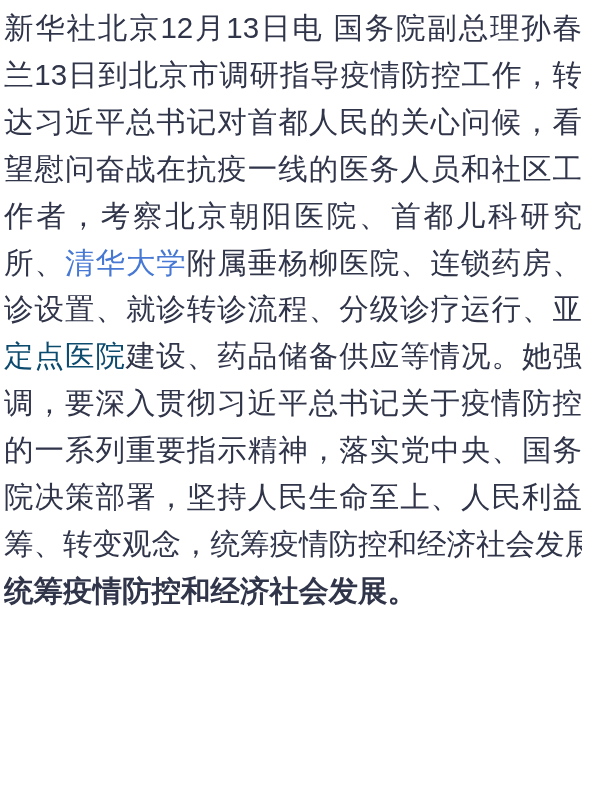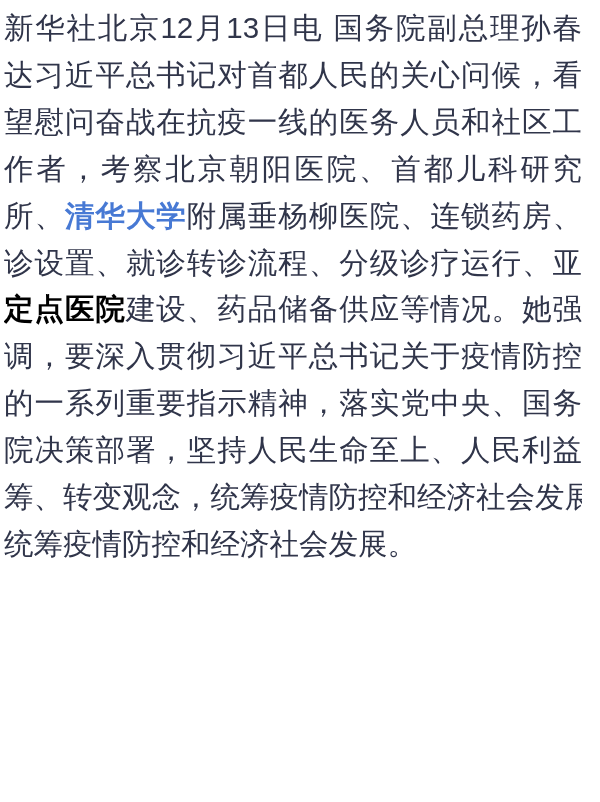--- a/index.html
+++ b/index.html
@@ -23,37 +23,38 @@
   }
   .line {
     text-align: justify;
     text-align-last: justify;
     white-space: nowrap;
     overflow: hidden;
   }
   .line.last {
     text-align: center;
     text-align-last: left;
+    font-weight: bold;
   }
   a.inline-link {
     color: #4779d4;
     text-decoration: none;
     cursor: pointer;
-    font-weight: bold;
   }
 </style>
 </head>
 <body style="background: rgb(255, 255, 255);">
 
 <div id="article" style="color: rgb(48, 53, 74);">
     <div class="line"><span>新华社北京12月13日电 国务院副总理孙春</span></div>
+    <div class="line"><span>兰13日到北京市调研指导疫情防控工作，转</span></div>
     <div class="line"><span>达习近平总书记对首都人民的关心问候，看</span></div>
     <div class="line"><span>望慰问奋战在抗疫一线的医务人员和社区工</span></div>
     <div class="line"><span>作者，考察北京朝阳医院、首都儿科研究</span></div>
     <div class="line"><span>所、</span><a class="inline-link" href="#" style="color: rgb(71, 121, 212);">清华大学</a><span>附属垂杨柳医院、连锁药房、</span></div>
     <div class="line"><span>诊设置、就诊转诊流程、分级诊疗运行、亚</span></div>
-    <div class="line"><a class="inline-link" href="#" style="color: #000000;">定点医院</a><span>建设、药品储备供应等情况。她强</span></div>
+    <div class="line"><a class="inline-link" href="#" style="color: #0c4a6e;">定点医院</a><span>建设、药品储备供应等情况。她强</span></div>
     <div class="line"><span>调，要深入贯彻习近平总书记关于疫情防控</span></div>
     <div class="line"><span>的一系列重要指示精神，落实党中央、国务</span></div>
     <div class="line"><span>院决策部署，坚持人民生命至上、人民利益</span></div>
     <div class="line"><span>筹、转变观念，统筹疫情防控和经济社会发展</span></div>
     <div class="line last"><span>统筹疫情防控和经济社会发展。</span></div>
   </div>
 
 </body></html>

